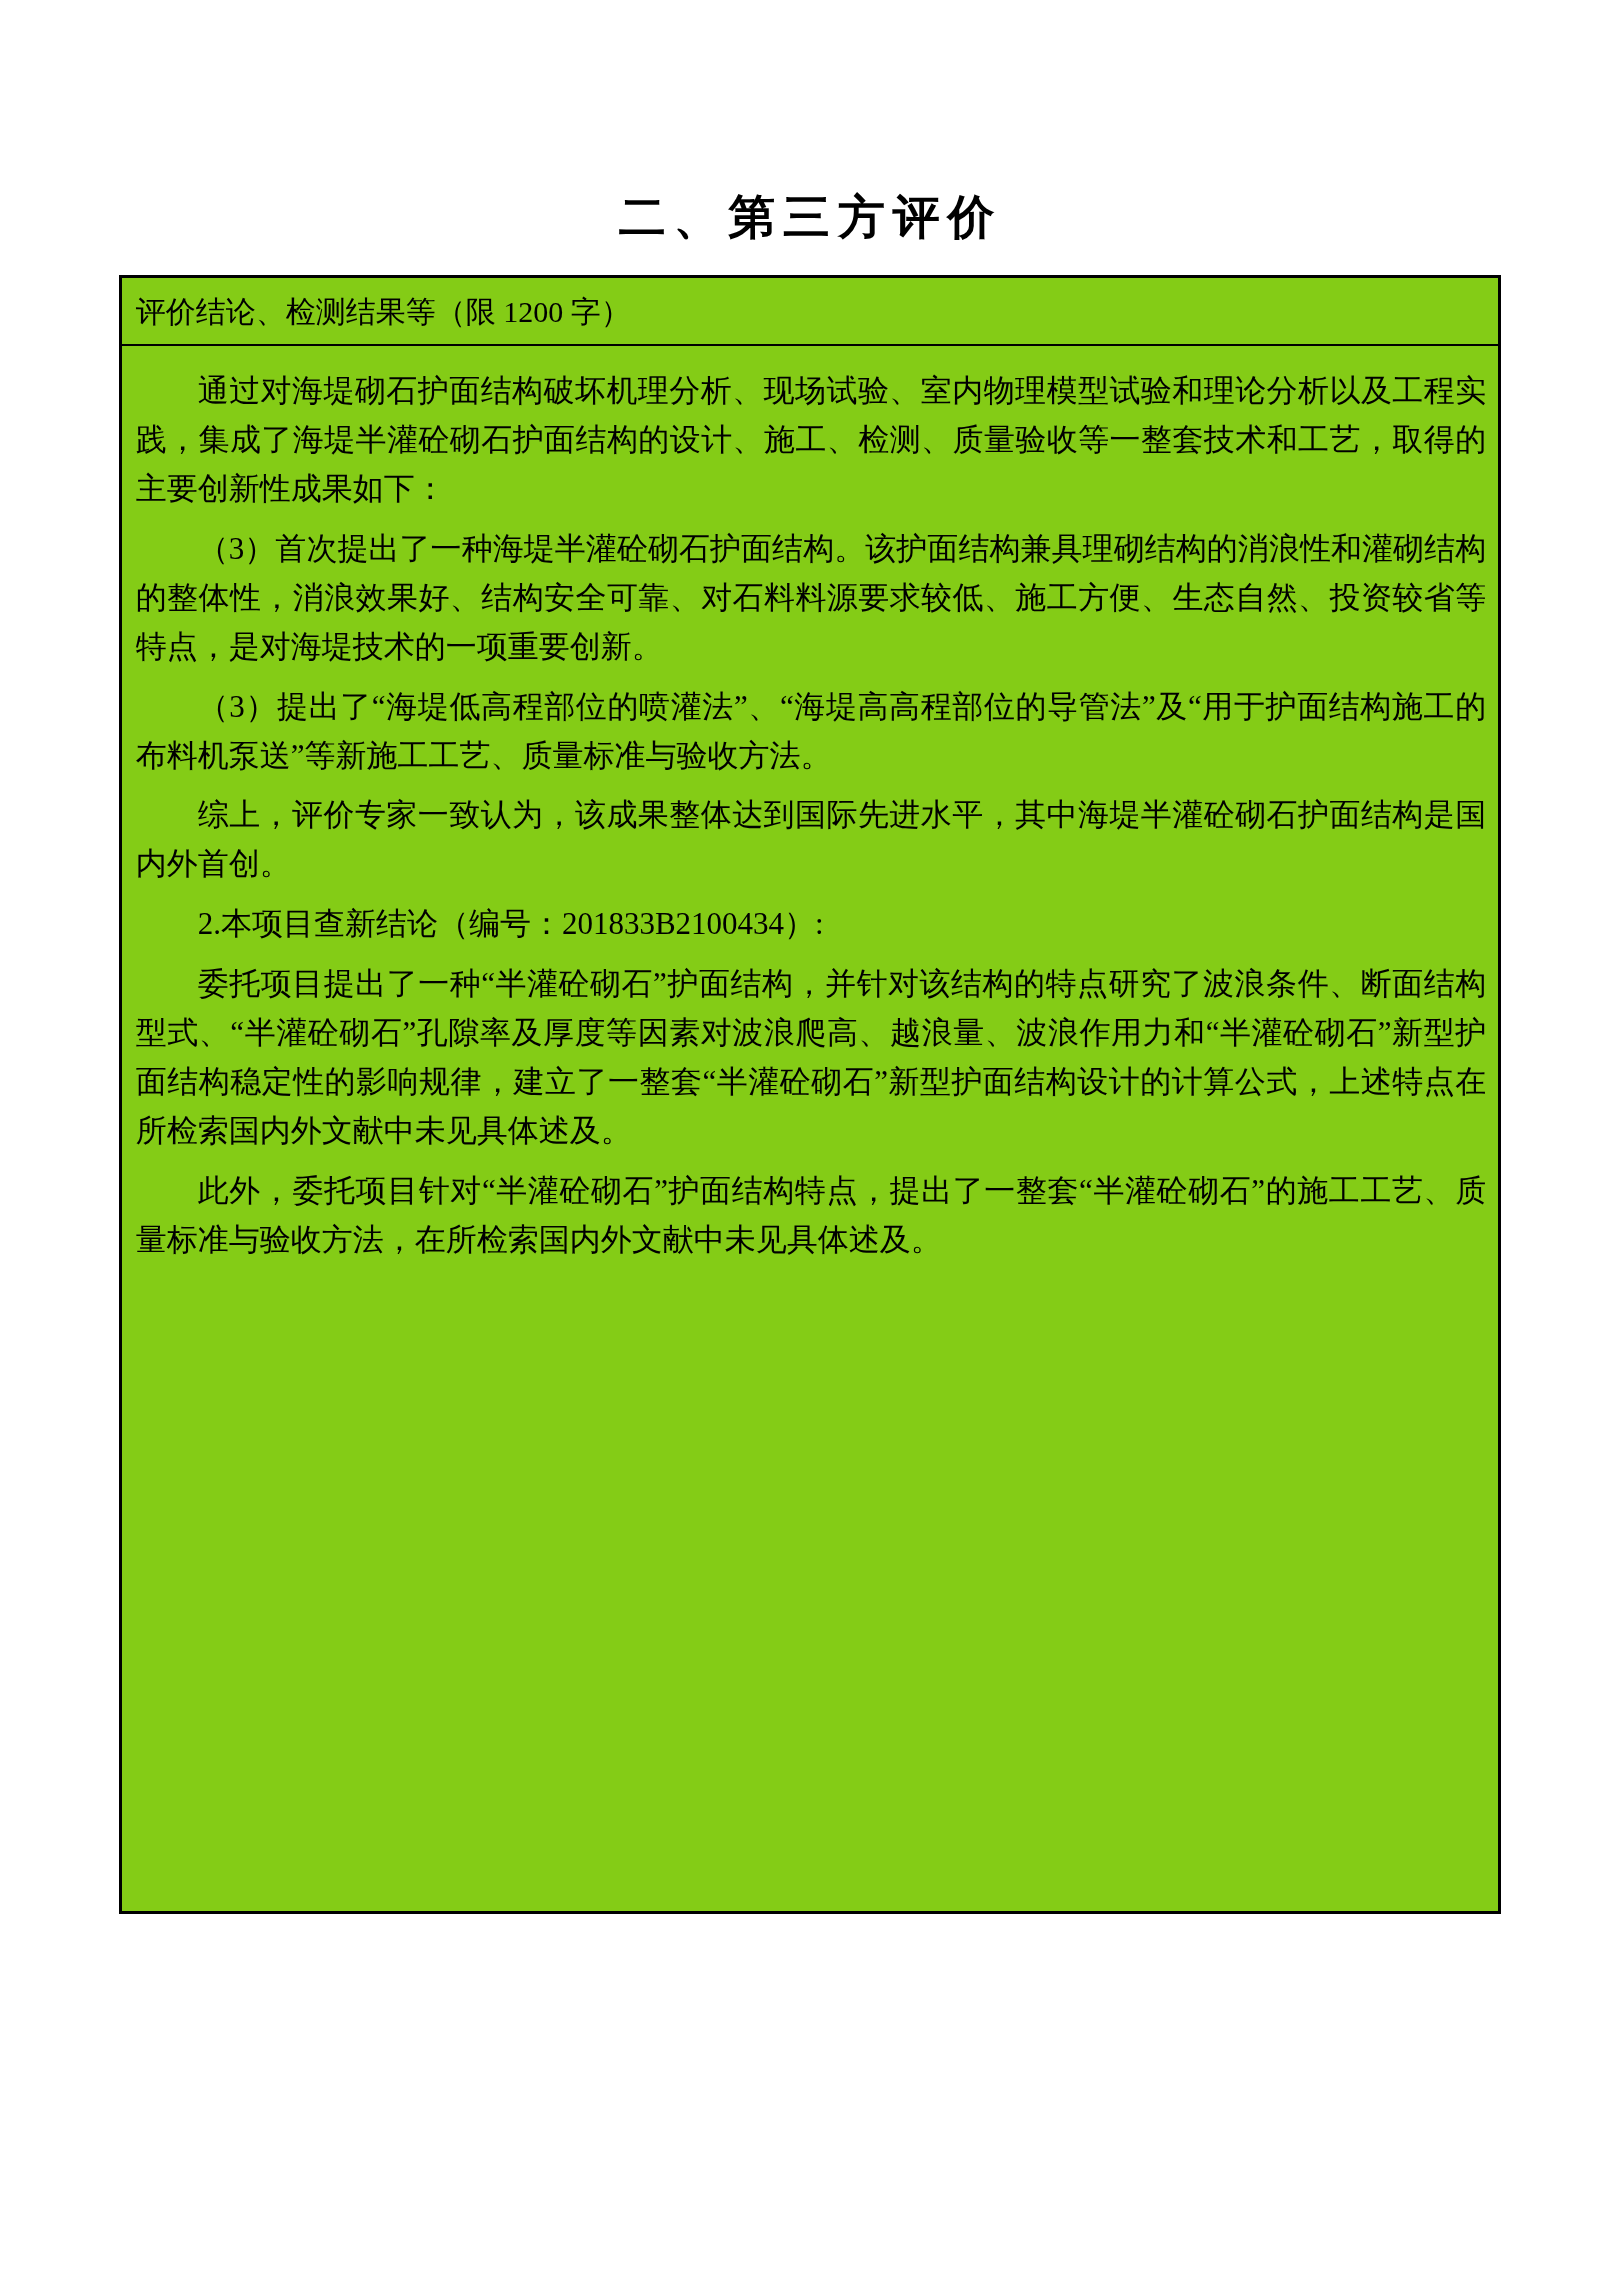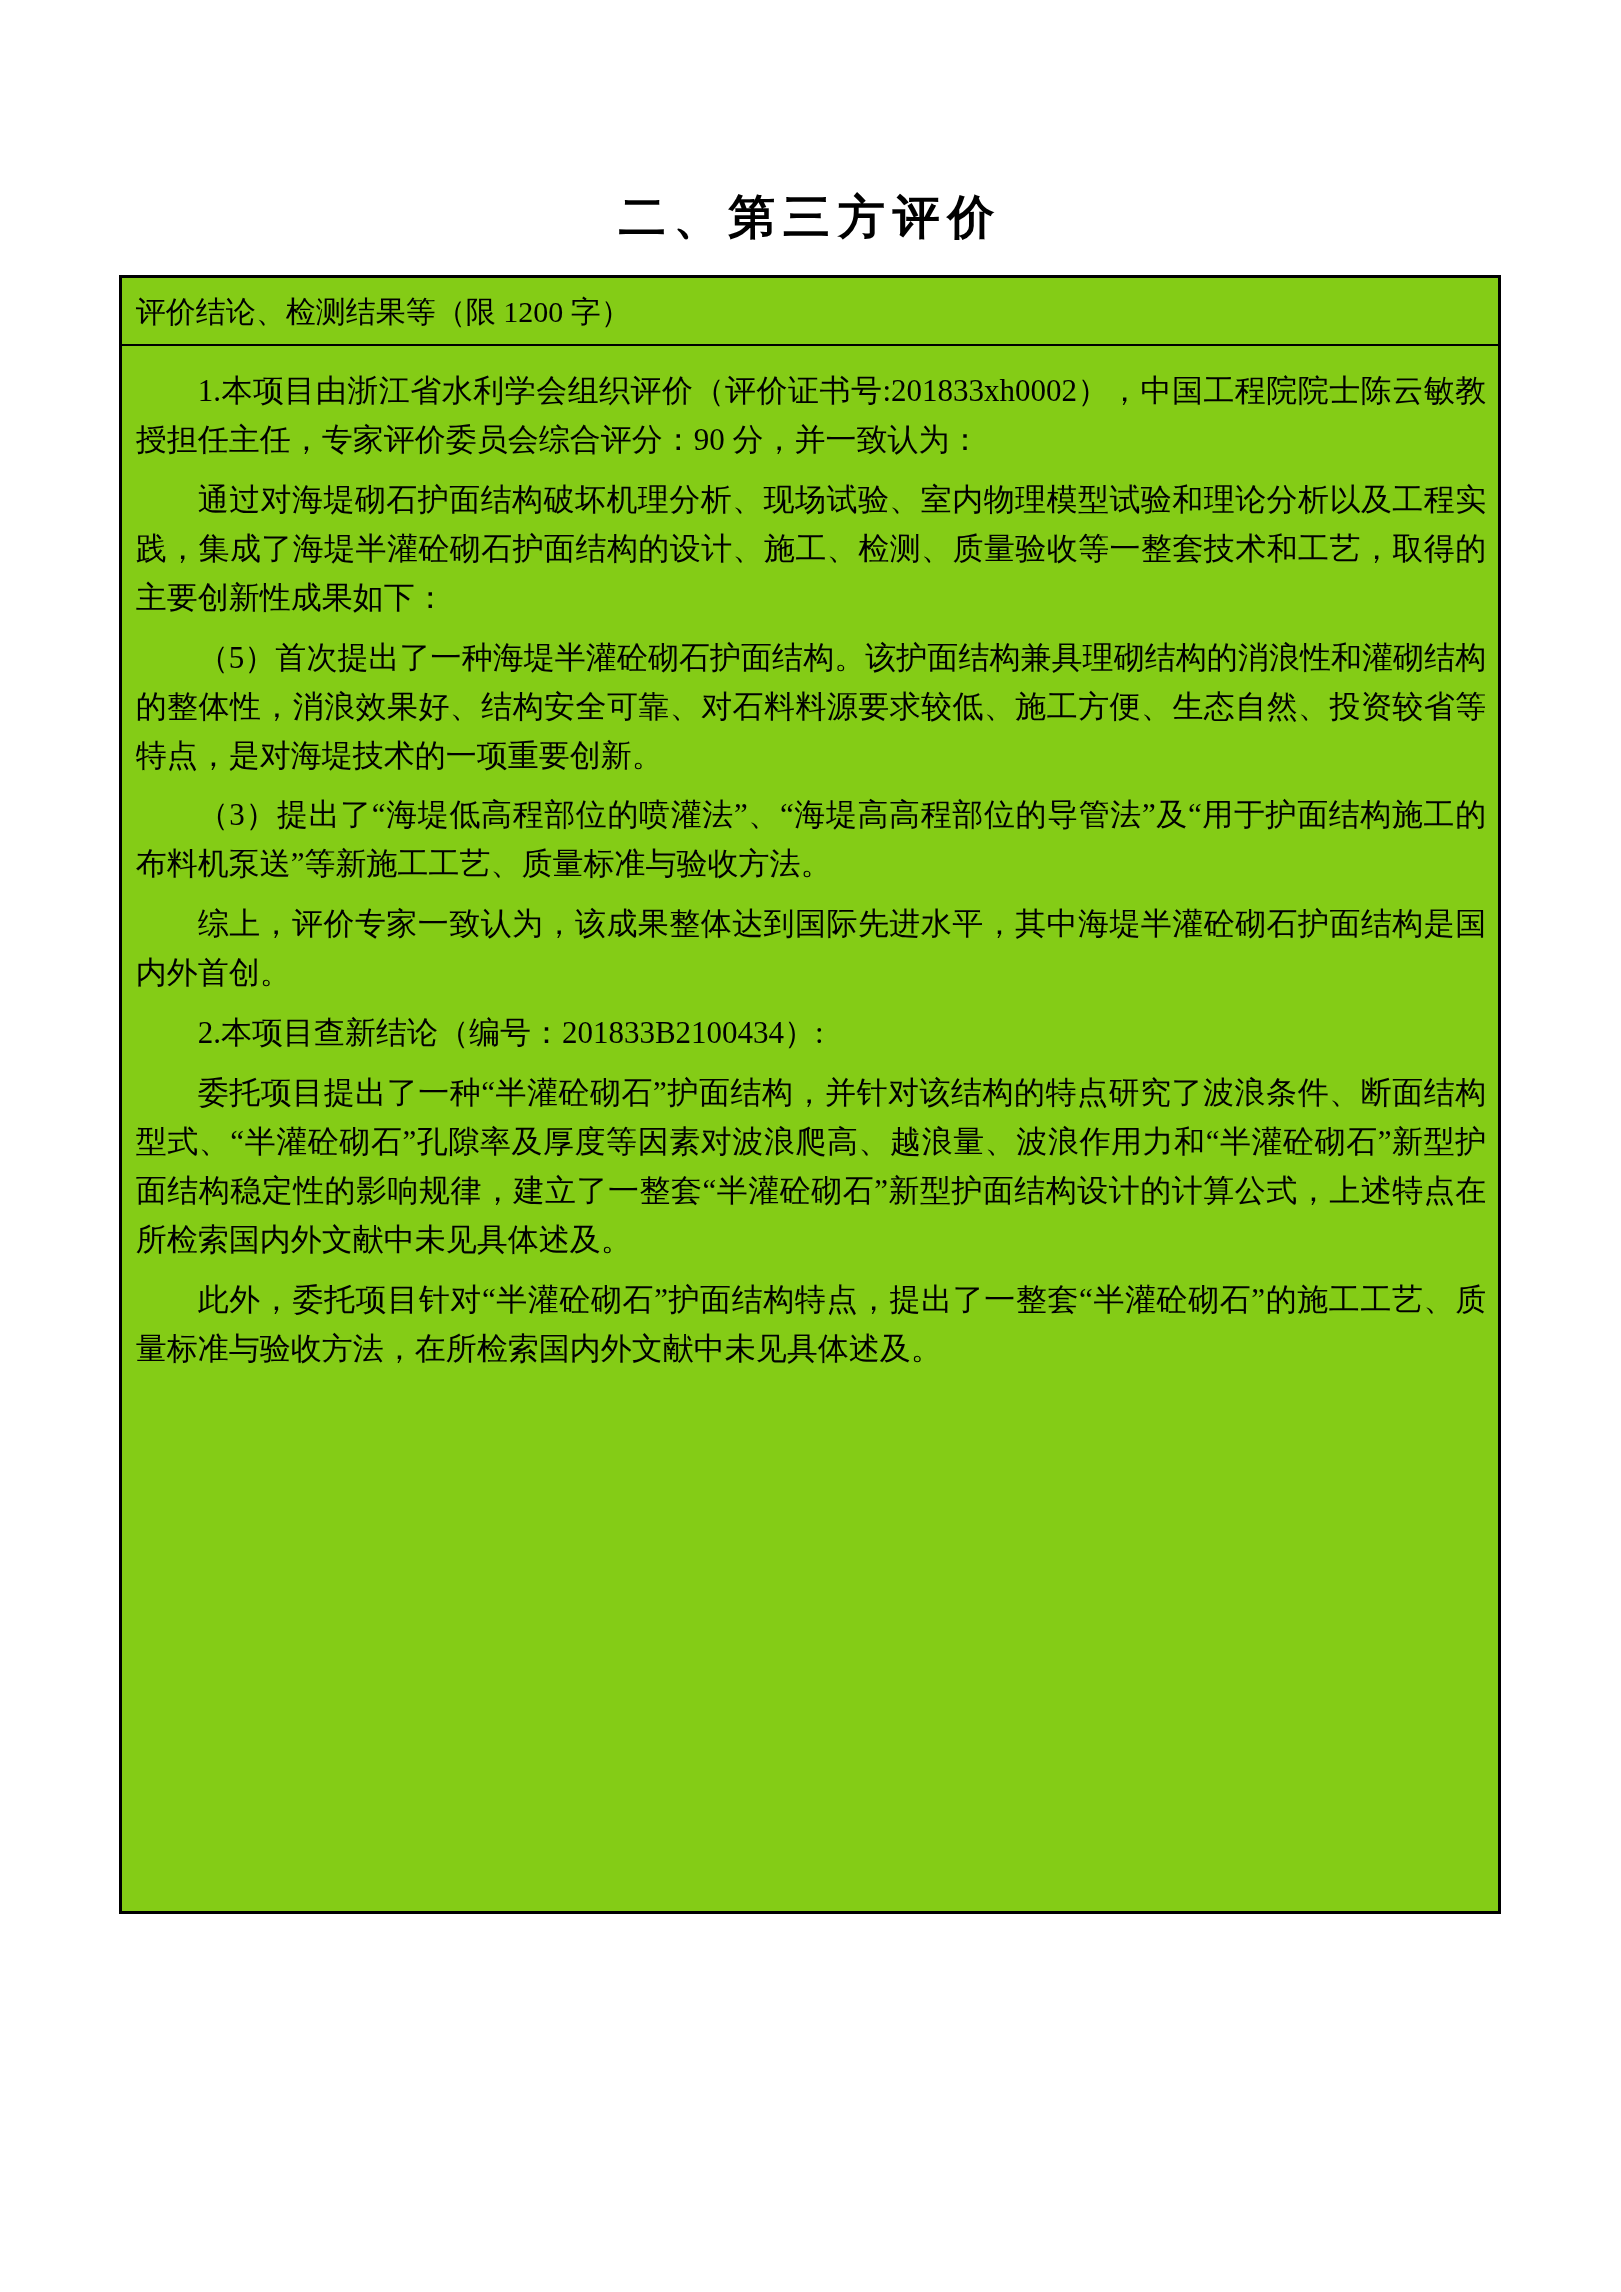--- a/index.html
+++ b/index.html
@@ -63,23 +63,22 @@
 
   <h1 class="page-title">二、第三方评价</h1>
 
   <div class="eval-box">
 
     <div class="box-header">
       <span>评价结论、检测结果等（限 1200 字）</span>
     </div>
 
     <div class="box-body">
-        <p class="para">1.本项目由浙江省水利学会组织评价（评价证书号:201833xh0002），中国工程院院士陈云敏教授担任主任，专家评价委员会综合评分：90 分，并一致认为：</p>
         <p class="para">通过对海堤砌石护面结构破坏机理分析、现场试验、室内物理模型试验和理论分析以及工程实践，集成了海堤半灌砼砌石护面结构的设计、施工、检测、质量验收等一整套技术和工艺，取得的主要创新性成果如下：</p>
-        <p class="para">（5）首次提出了一种海堤半灌砼砌石护面结构。该护面结构兼具理砌结构的消浪性和灌砌结构的整体性，消浪效果好、结构安全可靠、对石料料源要求较低、施工方便、生态自然、投资较省等特点，是对海堤技术的一项重要创新。</p>
+        <p class="para">（3）首次提出了一种海堤半灌砼砌石护面结构。该护面结构兼具理砌结构的消浪性和灌砌结构的整体性，消浪效果好、结构安全可靠、对石料料源要求较低、施工方便、生态自然、投资较省等特点，是对海堤技术的一项重要创新。</p>
         <p class="para">（3）提出了“海堤低高程部位的喷灌法”、“海堤高高程部位的导管法”及“用于护面结构施工的布料机泵送”等新施工工艺、质量标准与验收方法。</p>
         <p class="para">综上，评价专家一致认为，该成果整体达到国际先进水平，其中海堤半灌砼砌石护面结构是国内外首创。</p>
         <p class="para">2.本项目查新结论（编号：201833B2100434）:</p>
         <p class="para">委托项目提出了一种“半灌砼砌石”护面结构，并针对该结构的特点研究了波浪条件、断面结构型式、“半灌砼砌石”孔隙率及厚度等因素对波浪爬高、越浪量、波浪作用力和“半灌砼砌石”新型护面结构稳定性的影响规律，建立了一整套“半灌砼砌石”新型护面结构设计的计算公式，上述特点在所检索国内外文献中未见具体述及。</p>
         <p class="para">此外，委托项目针对“半灌砼砌石”护面结构特点，提出了一整套“半灌砼砌石”的施工工艺、质量标准与验收方法，在所检索国内外文献中未见具体述及。</p>
       </div>
 
   </div>
 
 </div>

